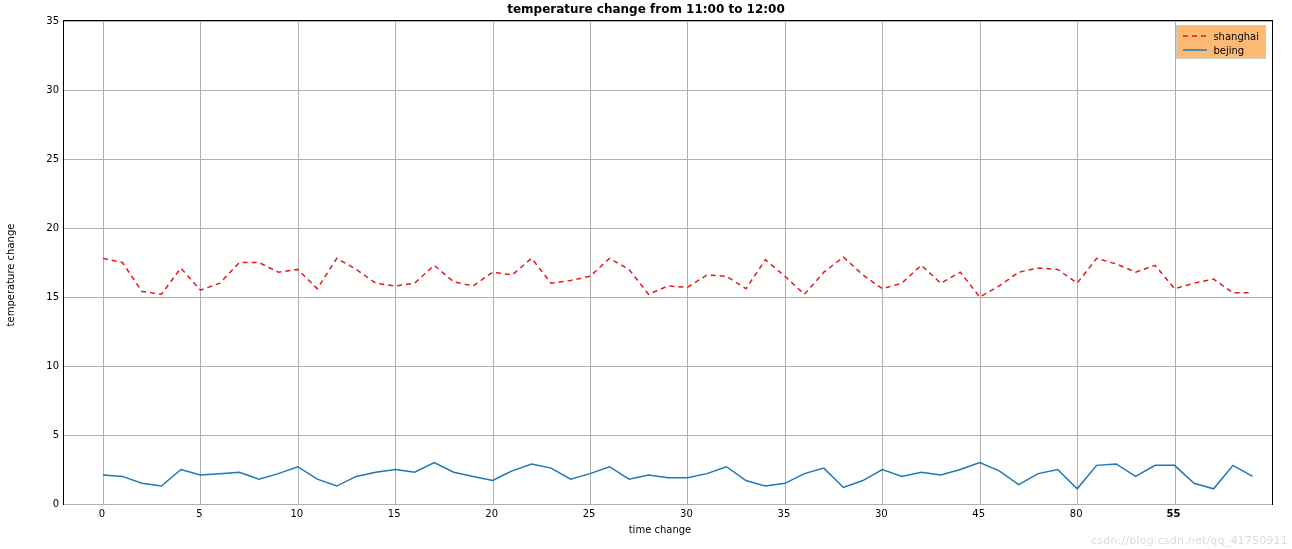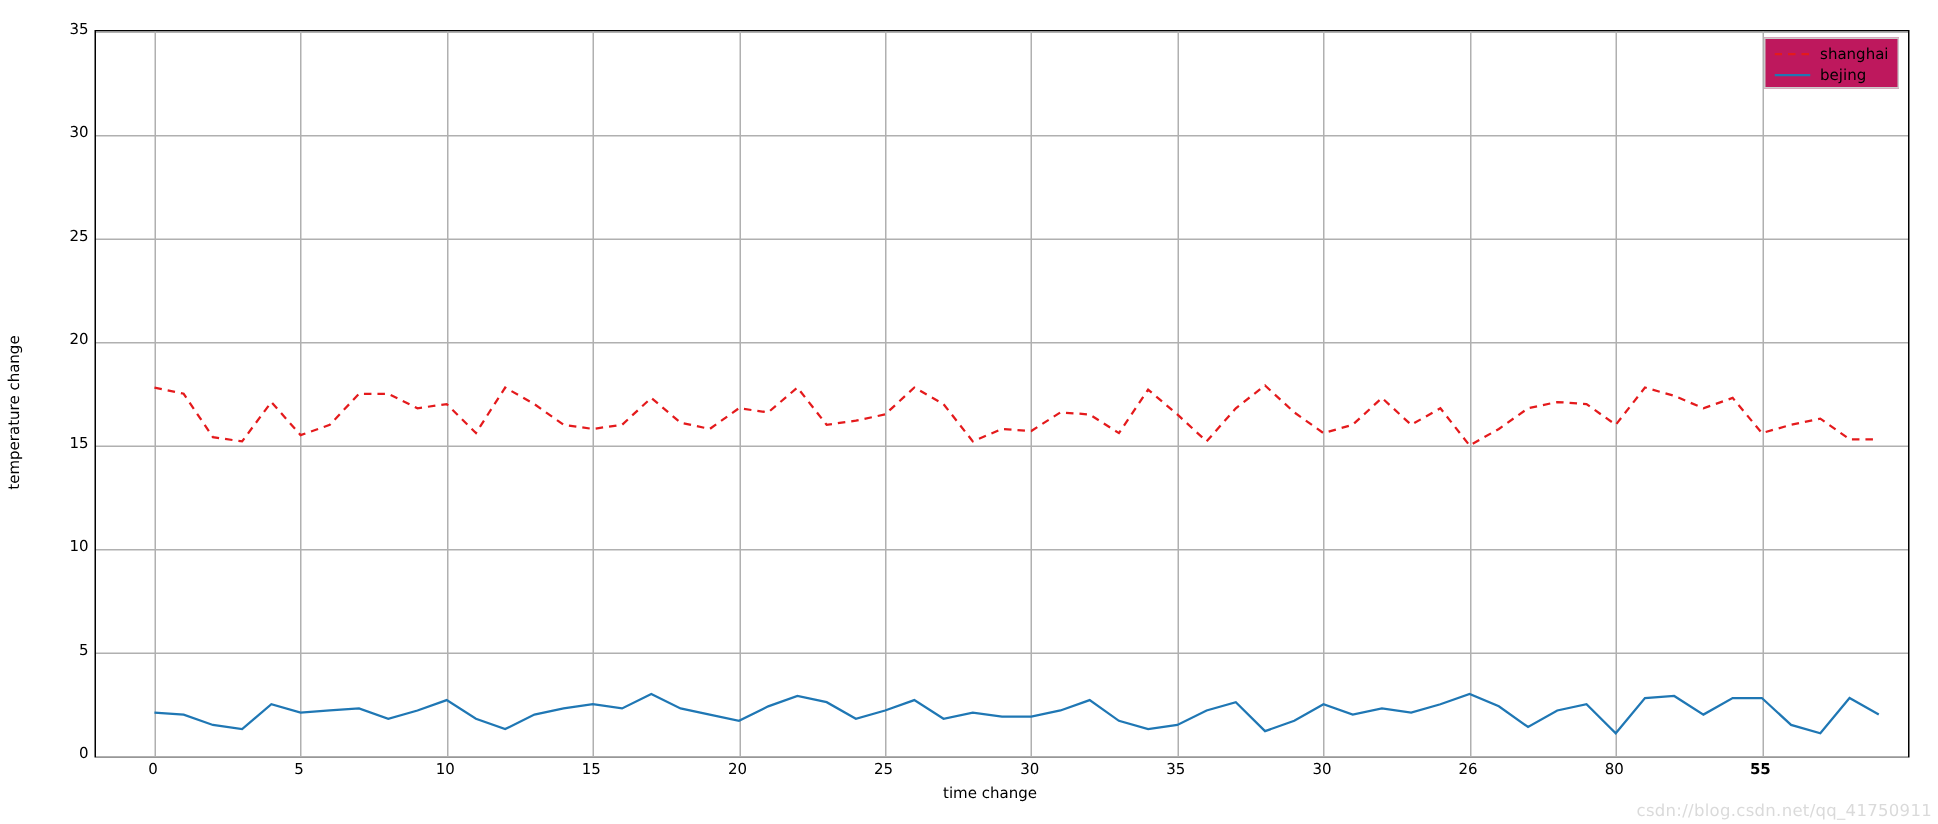--- a/index.html
+++ b/index.html
@@ -91,21 +91,21 @@
     left: 0; top: 0;
     width: 100%;
     height: 100%;
     overflow: visible;
   }
   .legend {
     position: absolute;
     right: 6px;
     top: 4px;
     border: 1px solid #cccccc;
-    background: #be185d;
+    background: #fdba74;
     padding: 3px 6px 1px 6px;
     font-size: 10px;
   }
   .legend-row {
     display: flex;
     align-items: center;
     height: 14px;
   }
   .legend-swatch {
     width: 24px;
@@ -120,20 +120,21 @@
     bottom: 2px;
     font-size: 11px;
     color: rgba(150,150,150,0.35);
     letter-spacing: 0.2px;
   }
 </style>
 </head>
 <body>
 
 <div class="chart-wrap">
+  <div class="title">temperature change from 11:00 to 12:00</div>
 
   <div class="plot-area" id="plot-area">
       <div class="grid-line-v" style="left: 1110.58px;"></div>
       <div class="grid-line-v" style="left: 1013.16px;"></div>
       <div class="grid-line-v" style="left: 915.742px;"></div>
       <div class="grid-line-v" style="left: 818.323px;"></div>
       <div class="grid-line-v" style="left: 720.903px;"></div>
       <div class="grid-line-v" style="left: 623.484px;"></div>
       <div class="grid-line-v" style="left: 526.065px;"></div>
       <div class="grid-line-v" style="left: 428.645px;"></div>
@@ -189,16 +190,16 @@
     <div class="ytick" style="top: 20px;">35</div>
     <div class="xtick" style="left: 101.968px;">0</div>
     <div class="xtick" style="left: 199.387px;">5</div>
     <div class="xtick" style="left: 296.806px;">10</div>
     <div class="xtick" style="left: 394.226px;">15</div>
     <div class="xtick" style="left: 491.645px;">20</div>
     <div class="xtick" style="left: 589.065px;">25</div>
     <div class="xtick" style="left: 686.484px;">30</div>
     <div class="xtick" style="left: 783.903px;">35</div>
     <div class="xtick" style="left: 881.323px;">30</div>
-    <div class="xtick" style="left: 978.742px;">26</div>
+    <div class="xtick" style="left: 978.742px;">45</div>
     <div class="xtick" style="left: 1076.16px;">80</div>
     <div class="xtick" style="left: 1173.58px; font-weight: bold;">55</div>
   </div>
 
 </body></html>

